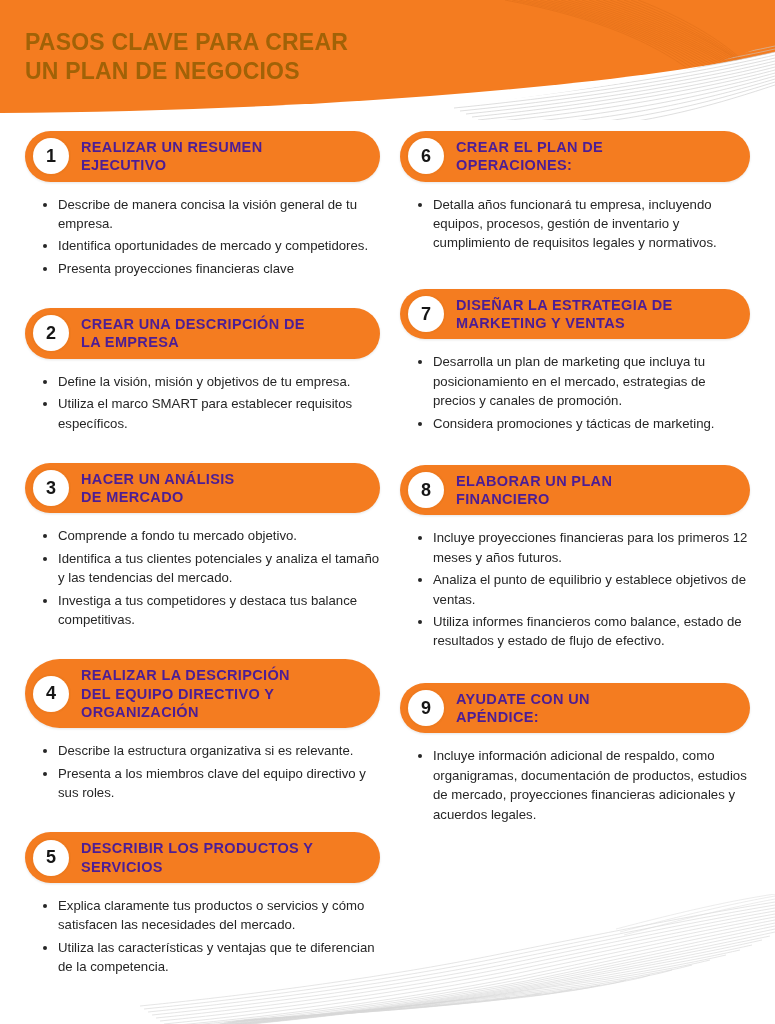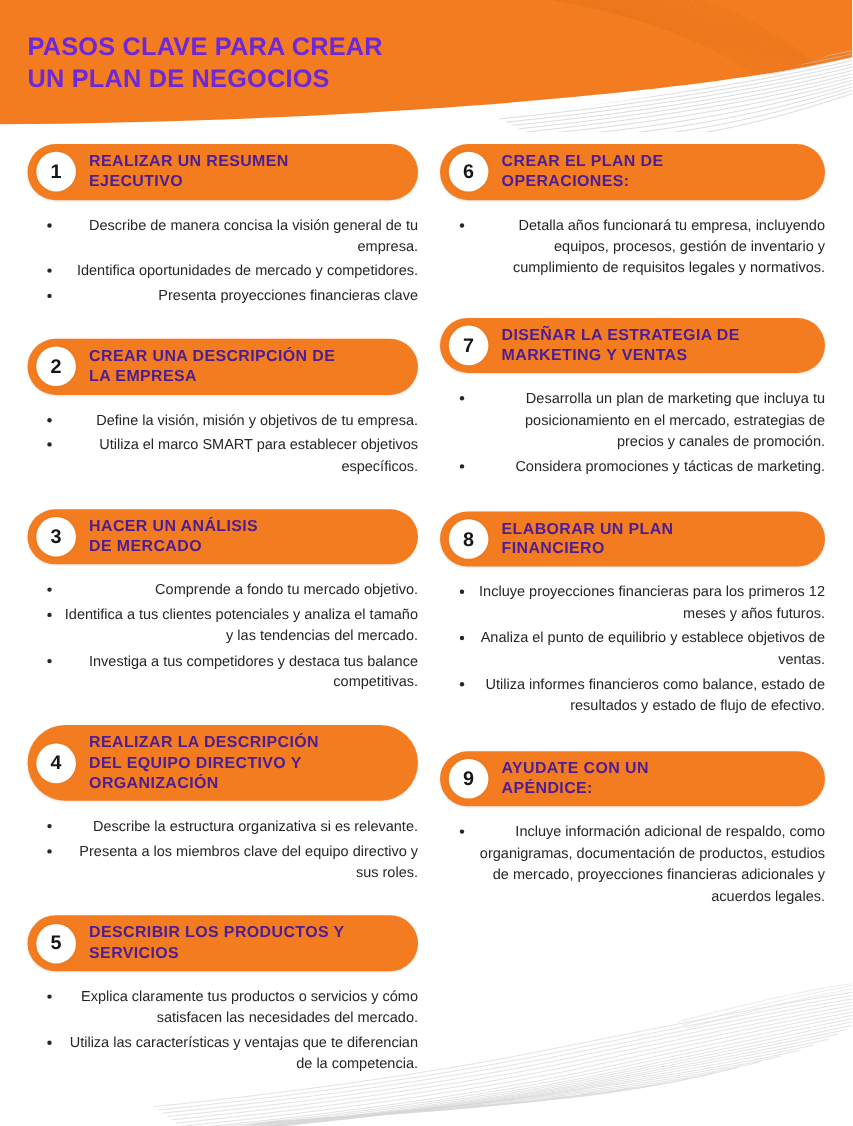--- a/index.html
+++ b/index.html
@@ -32,21 +32,21 @@
     position: absolute;
     top: 0; left: 0;
     width: 775px;
     height: 120px;
   }
   .header-title {
     position: absolute;
     left: 25px;
     top: 28px;
     width: 520px;
-    color: #6d28d9;
+    color: #a16207;
     font-size: 23px;
     font-weight: bold;
     line-height: 1.27;
     letter-spacing: 0.2px;
     text-transform: uppercase;
     z-index: 5;
     white-space: pre-line;
   }
 
   
@@ -110,21 +110,20 @@
     line-height: 1.26;
     letter-spacing: 0.35px;
     text-transform: uppercase;
     white-space: pre-line;
   }
 
   .bullets {
     list-style: none;
     margin: 13px 0 0 0;
     padding: 0 0 0 18px;
-    text-align: right;
   }
   .bullets li {
     position: relative;
     color: #262626;
     font-size: 13.2px;
     line-height: 1.47;
     padding-left: 15px;
     margin-bottom: 3px;
   }
   .bullets li::before {
@@ -225,21 +224,21 @@
       </div>
 
       <div class="step" style="margin-top:30px;">
         <div class="pill">
           <div class="pill-num">2</div>
           <div class="pill-title">CREAR UNA DESCRIPCIÓN DE
 LA EMPRESA</div>
         </div>
         <ul class="bullets">
           <li>Define la visión, misión y objetivos de tu empresa.</li>
-          <li>Utiliza el marco SMART para establecer objetivos específicos.</li>
+          <li>Utiliza el marco SMART para establecer requisitos específicos.</li>
         </ul>
       </div>
 
       <div class="step" style="margin-top:30px;">
         <div class="pill">
           <div class="pill-num">3</div>
           <div class="pill-title">HACER UN ANÁLISIS
 DE MERCADO</div>
         </div>
         <ul class="bullets">

